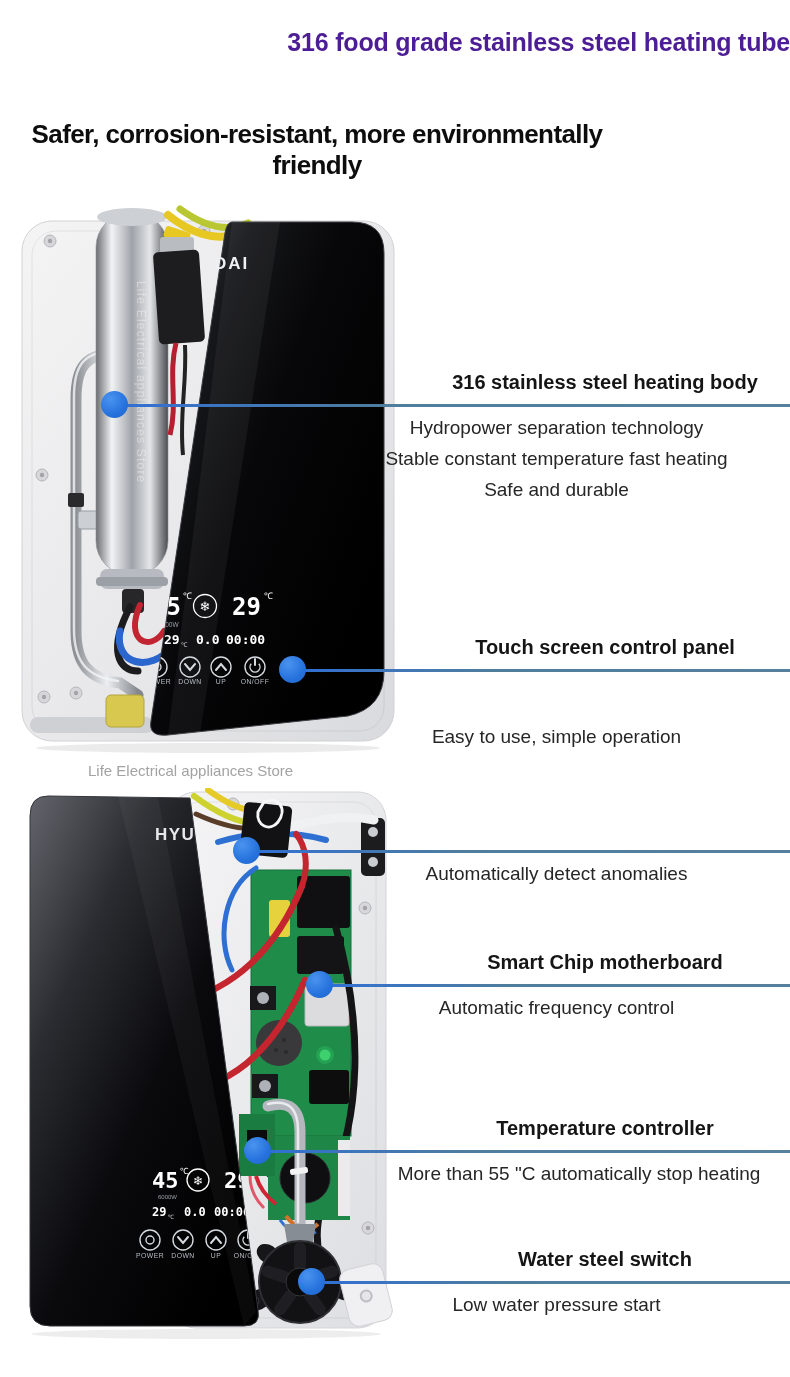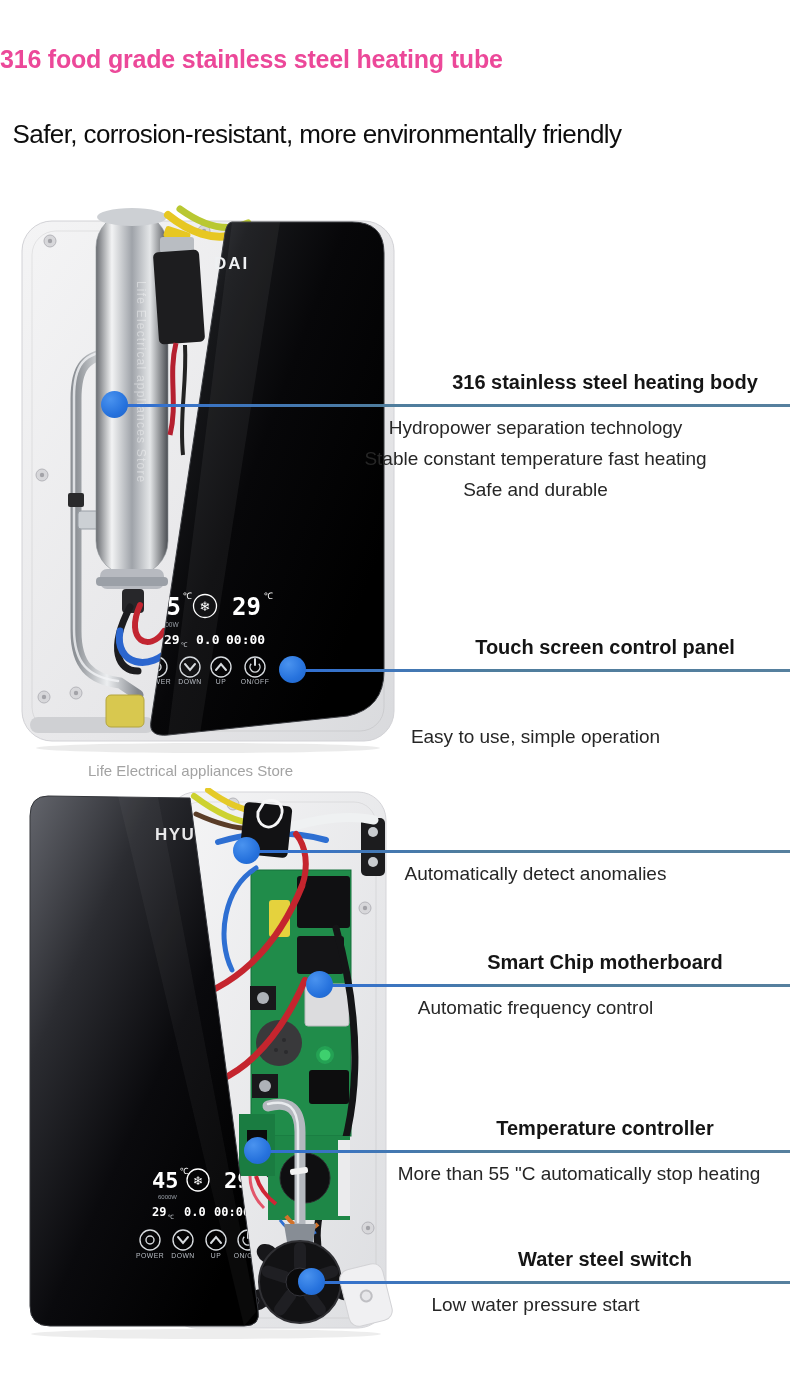--- a/index.html
+++ b/index.html
@@ -1,32 +1,32 @@
 <!DOCTYPE html>
 <html><head>
 <meta charset="utf-8">
 <style>
   html,body{margin:0;padding:0;background:#fff;}
   #canvas{position:relative;width:790px;height:1377px;background:#ffffff;overflow:hidden;
           font-family:"Liberation Sans", sans-serif;}
-  .page-title{position:absolute;left:0;top:45px;width:790px;text-align:left;
-              font-size:25px;font-weight:bold;color:#ec4899;letter-spacing:-0.2px;}
+  .page-title{position:absolute;left:0;top:28px;width:790px;text-align:right;
+              font-size:25px;font-weight:bold;color:#4c1d95;letter-spacing:-0.2px;}
   .page-subtitle{position:absolute;left:0;top:119px;width:634px;text-align:center;
-              font-size:26px;font-weight:normal;color:#0d0d0d;letter-spacing:-0.6px;}
+              font-size:26px;font-weight:bold;color:#0d0d0d;letter-spacing:-0.6px;}
   .figure{position:absolute;}
   .fig1{left:18px;top:203px;width:382px;height:552px;}
   .fig2{left:18px;top:788px;width:375px;height:552px;}
   .caption{position:absolute;left:88px;top:762px;font-size:15px;color:#a3a3a3;}
   .c-line{position:absolute;height:3px;z-index:5;
           background:linear-gradient(90deg,#2f6fd6,#4f7d9d 40%,#56809e);}
   .c-dot{position:absolute;width:27px;height:27px;border-radius:50%;z-index:6;
          background:radial-gradient(circle at 35% 30%,#4a93ef,#2672dd 60%,#1f63c6);}
   .callout-title{position:absolute;left:383px;width:444px;text-align:center;z-index:4;
          font-size:20px;font-weight:bold;color:#151515;}
-  .callout-desc{position:absolute;left:362px;width:347px;text-align:center;z-index:4;
+  .callout-desc{position:absolute;left:383px;width:347px;text-align:center;z-index:4;
          font-size:19px;color:#262626;line-height:31px;}
   .desc-wide{left:368px;width:422px;}
   .seg{font-family:"DejaVu Sans Mono", monospace;font-weight:bold;fill:#fff;}
   .lbl{fill:#b9bec5;letter-spacing:0.5px;}
 </style>
 </head>
 <body>
 
 <div id="canvas">
 

